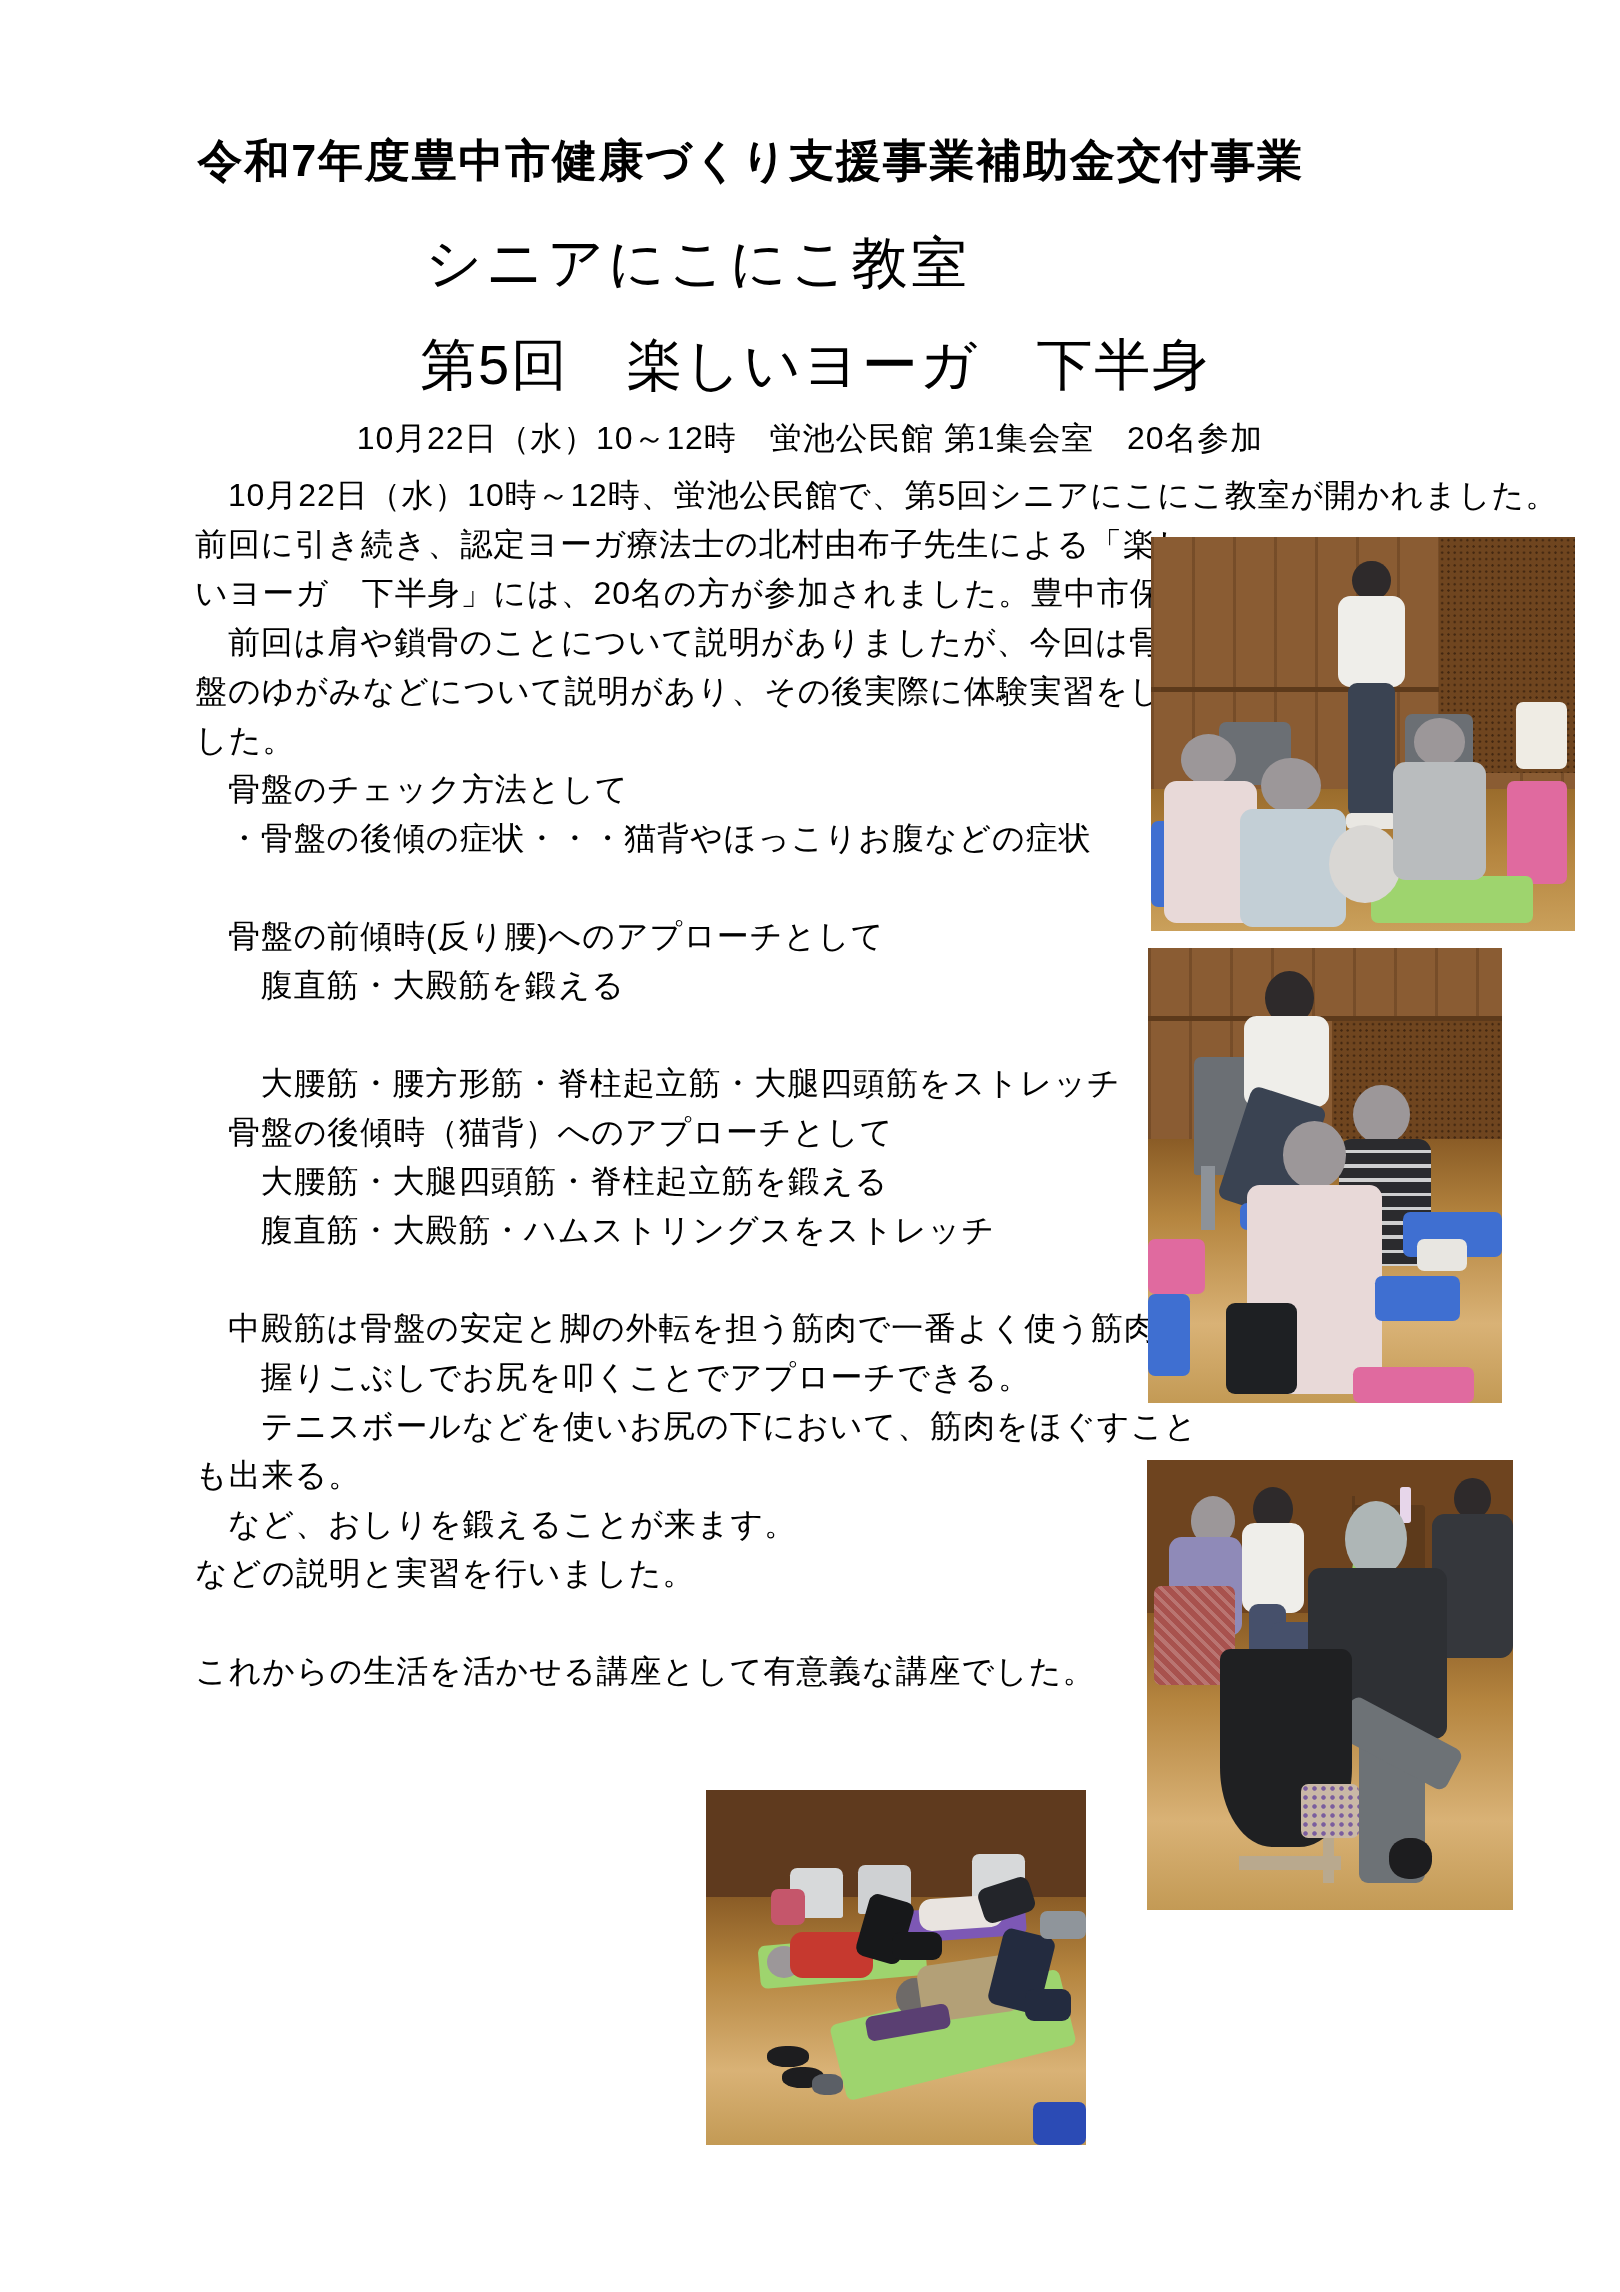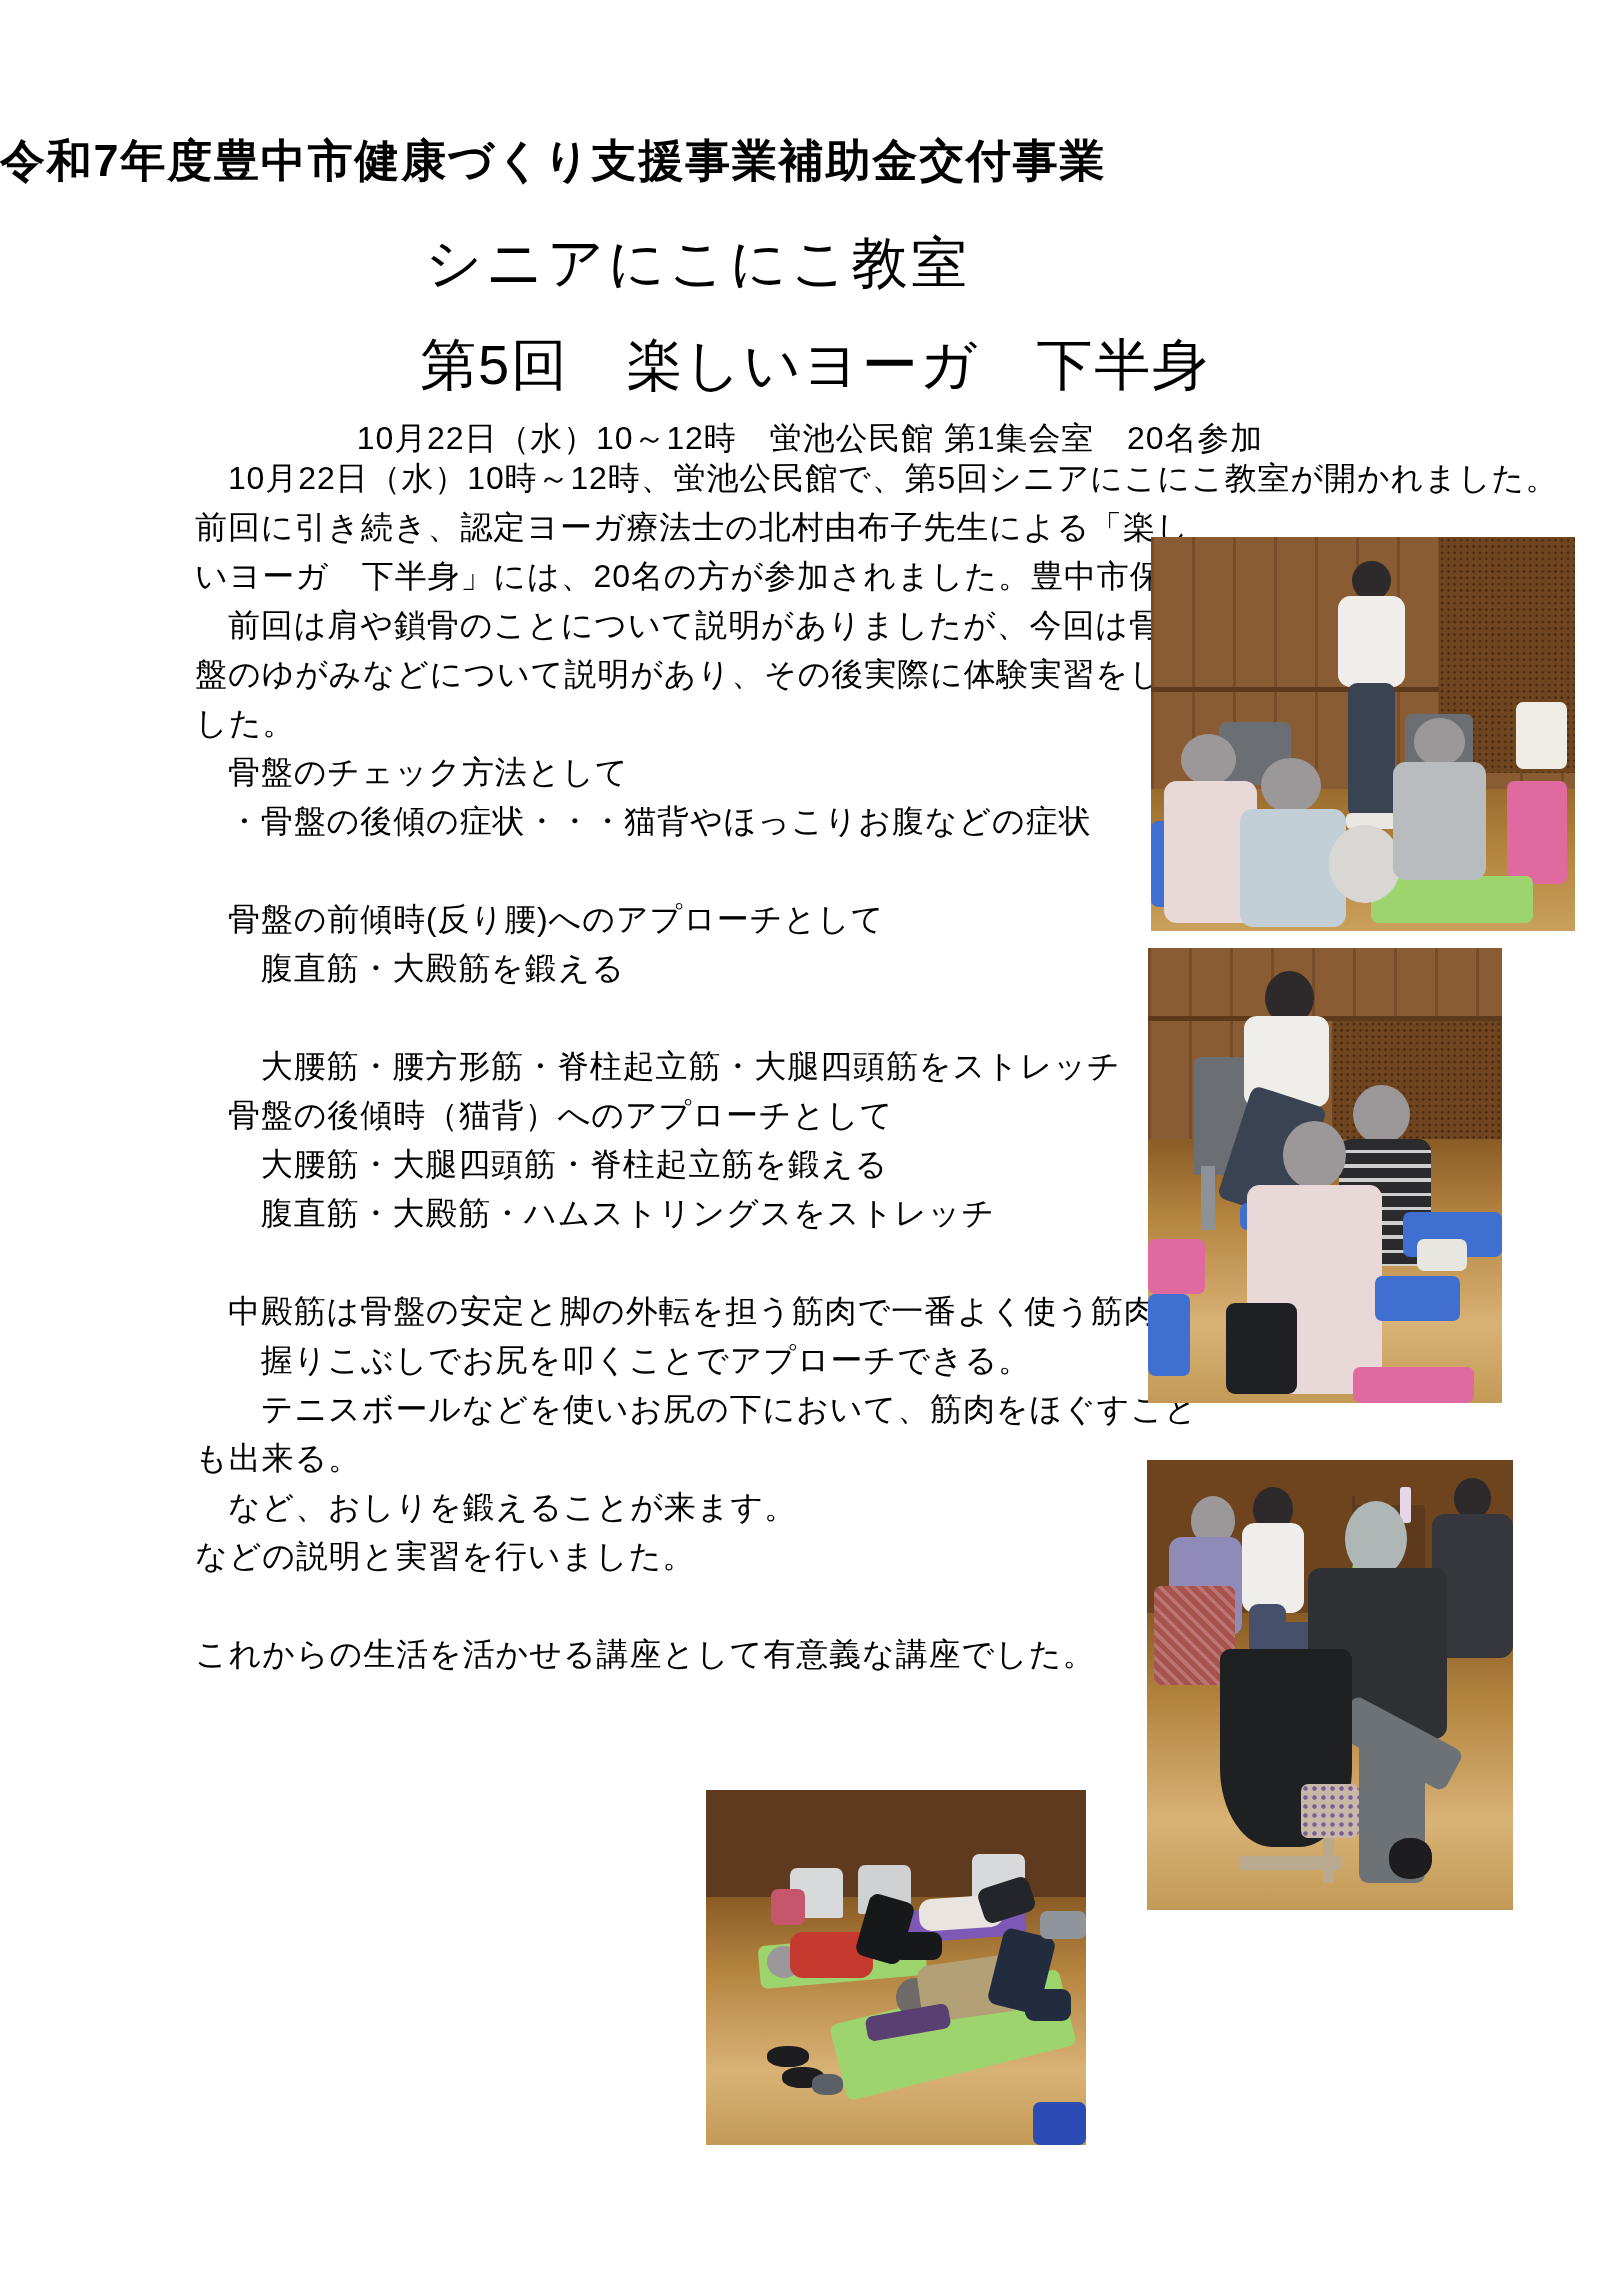--- a/index.html
+++ b/index.html
@@ -2,30 +2,30 @@
 <html lang="ja" style="font-size:14.3px"><head>
 <meta charset="utf-8">
 <style>
   html,body{margin:0;padding:0;}
   body{
     width:1620px;height:2293px;position:relative;background:#ffffff;
     font-family:"Liberation Sans","DejaVu Sans",sans-serif;color:#000;
     overflow:hidden;
   }
   
-  .title1{position:absolute;left:0;top:131px;width:1304px;text-align:left;
+  .title1{position:absolute;left:0;top:131px;width:1304px;text-align:right;
     font-size:45px;font-weight:bold;letter-spacing:1.8px;}
   .title2{position:absolute;left:0;top:226px;width:1396px;text-align:center;
     font-size:56px;font-weight:500;letter-spacing:3.6px;}
   .title3{position:absolute;left:5px;top:328px;width:1620px;text-align:center;
     font-size:56px;font-weight:500;letter-spacing:1.8px;}
   .subtitle{position:absolute;left:0;top:417px;width:1620px;text-align:center;
     font-size:32px;letter-spacing:0.9px;}
   
-  .body-block{position:absolute;left:195px;top:454px;width:1290px;}
+  .body-block{position:absolute;left:195px;top:471px;width:1290px;}
   .bline{height:49px;line-height:49px;font-size:32px;white-space:pre;letter-spacing:0.9px;}
   
   .photo{position:absolute;overflow:hidden;background:#8a5c33;}
   .sh{position:absolute;}
   .wall{background:linear-gradient(180deg,#7c4f28 0%,#8a5c33 55%,#96662f 100%);}
   .wallgrain{background:repeating-linear-gradient(90deg,rgba(60,32,10,.25) 0 2.7px,rgba(0,0,0,0) 2.7px 41px);}
   .perf{background:#6f451f;background-image:radial-gradient(rgba(30,15,5,.55) 0.9px,rgba(0,0,0,0) 1.4px);background-size:6.3px 6.3px;}
   .floor{background:linear-gradient(180deg,#9a6c2c 0%,#b5853f 45%,#caa05b 100%);}
   .floor-shiny{background:linear-gradient(180deg,#8a5c26 0%,#b5853f 30%,#d9b276 70%,#c39a55 100%);}
   .railing{background:#5d3a1b;}

